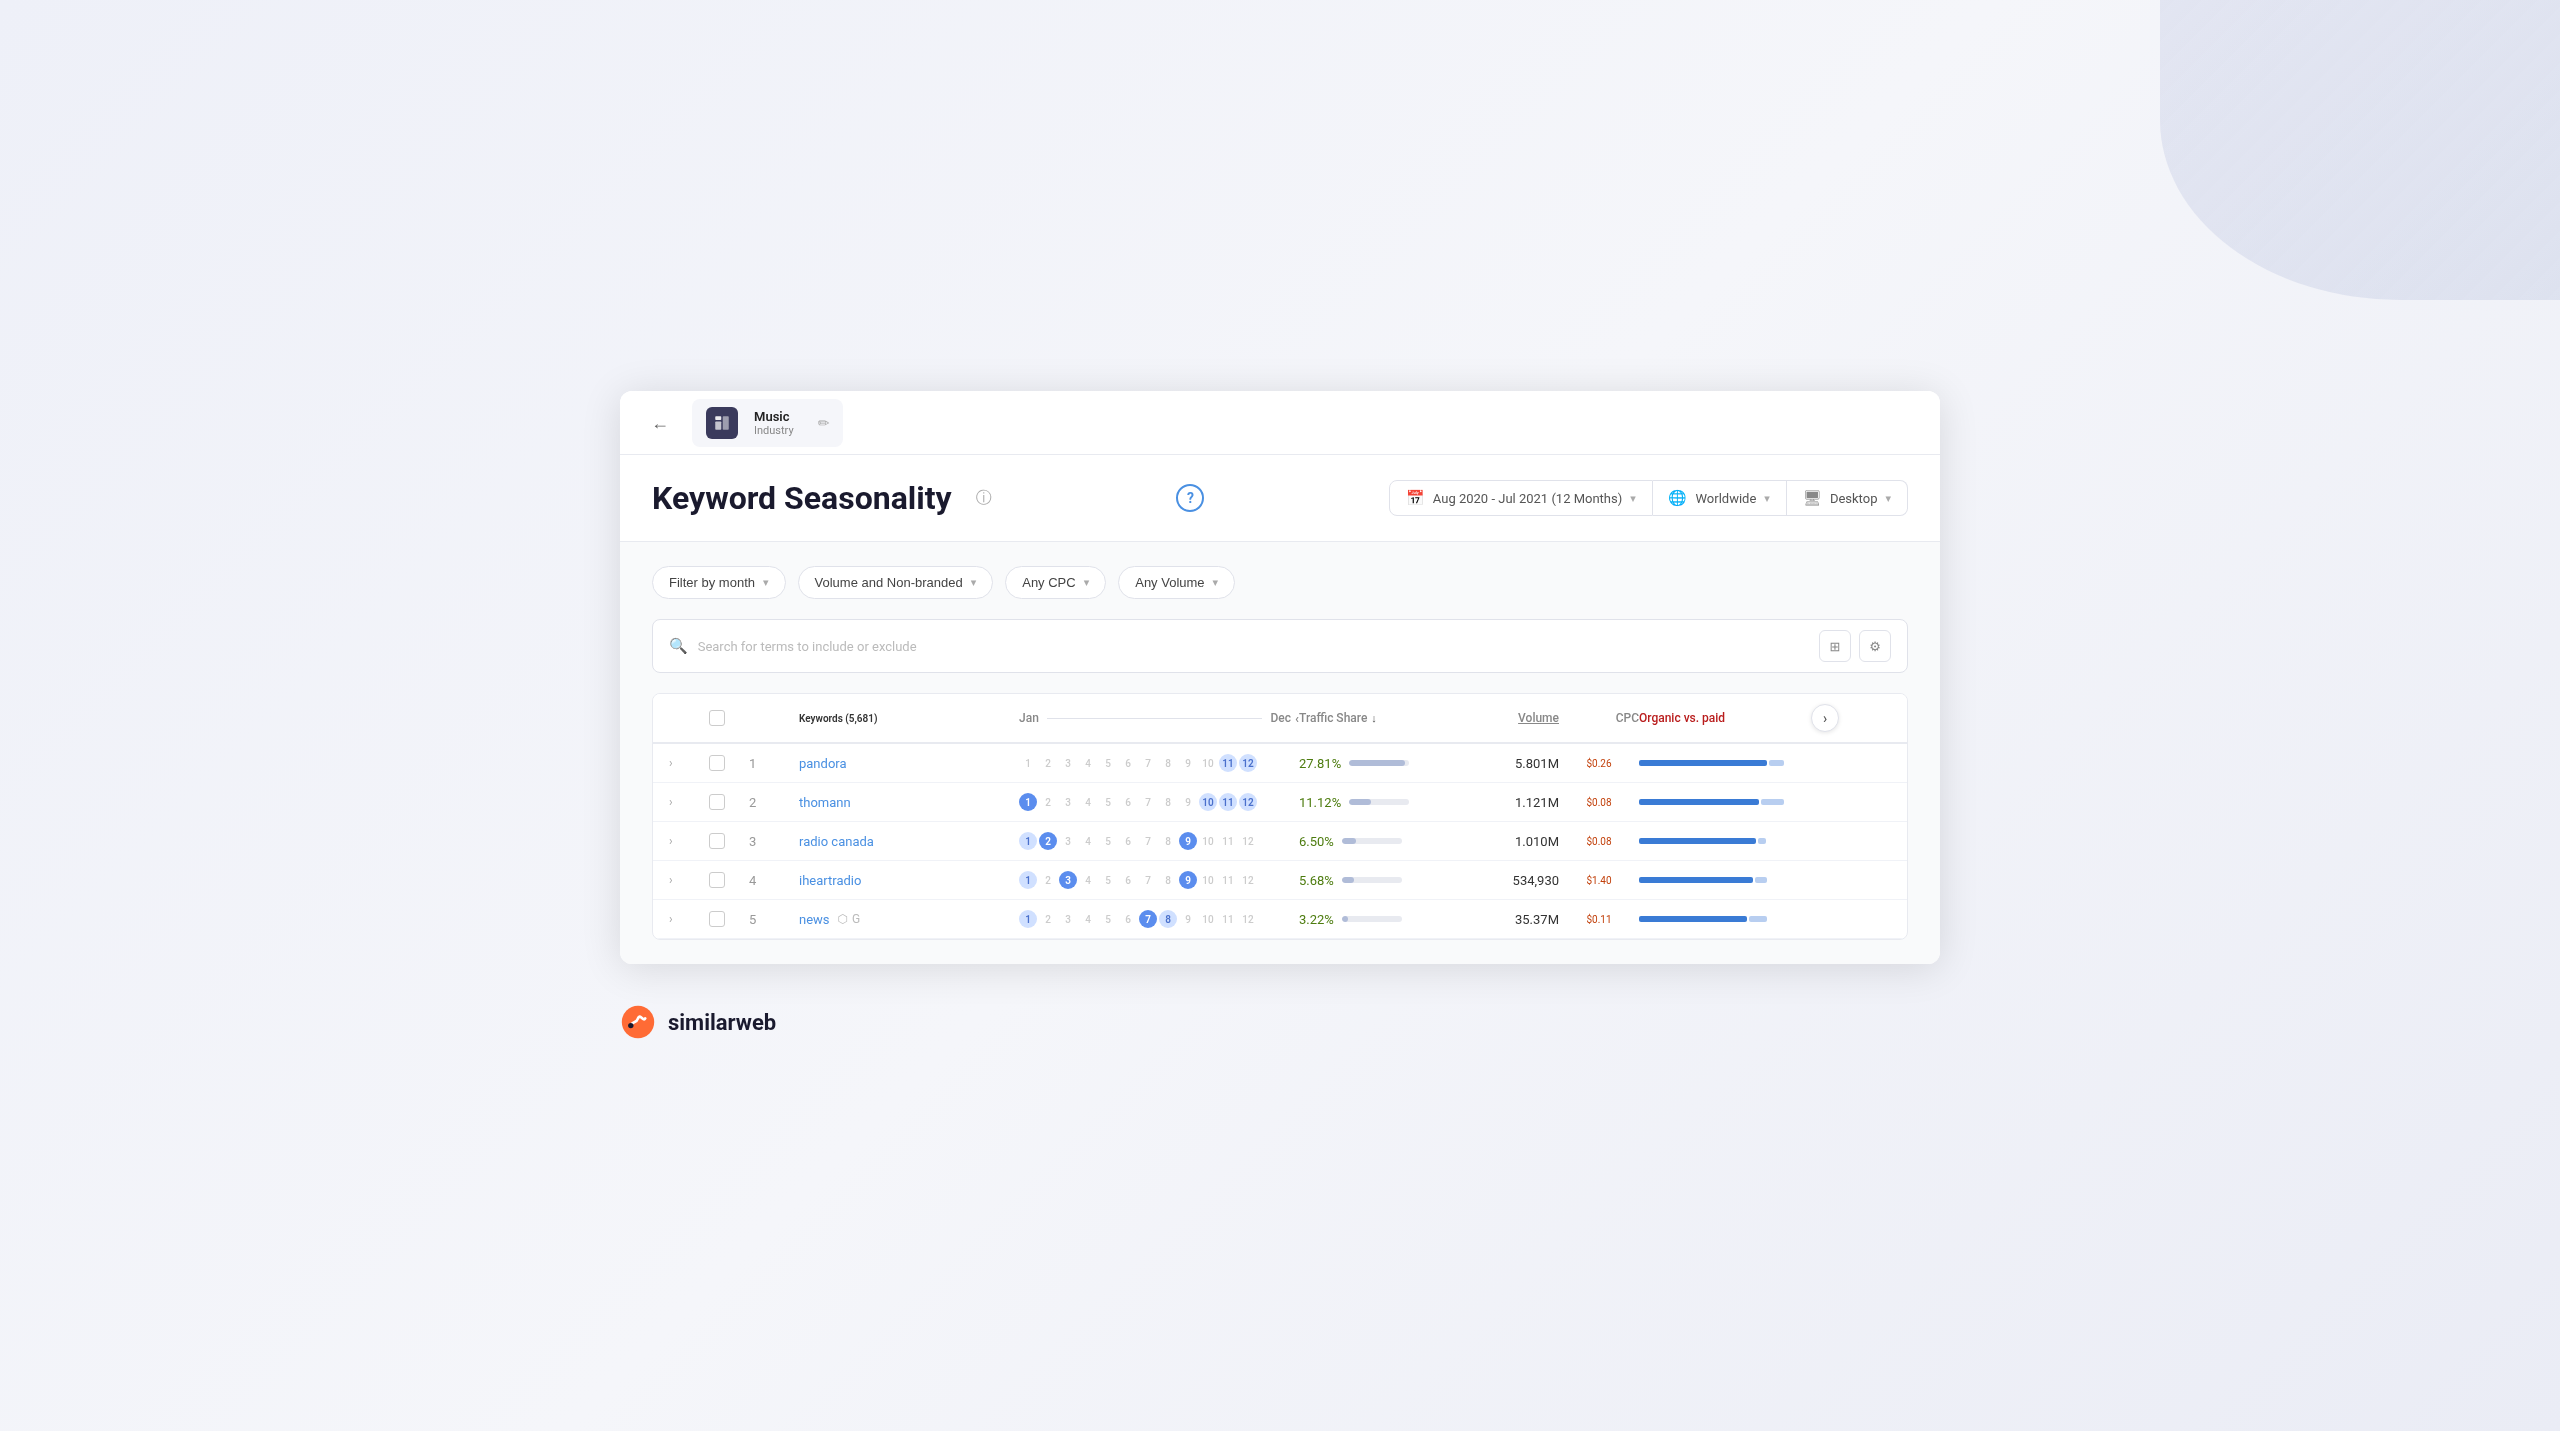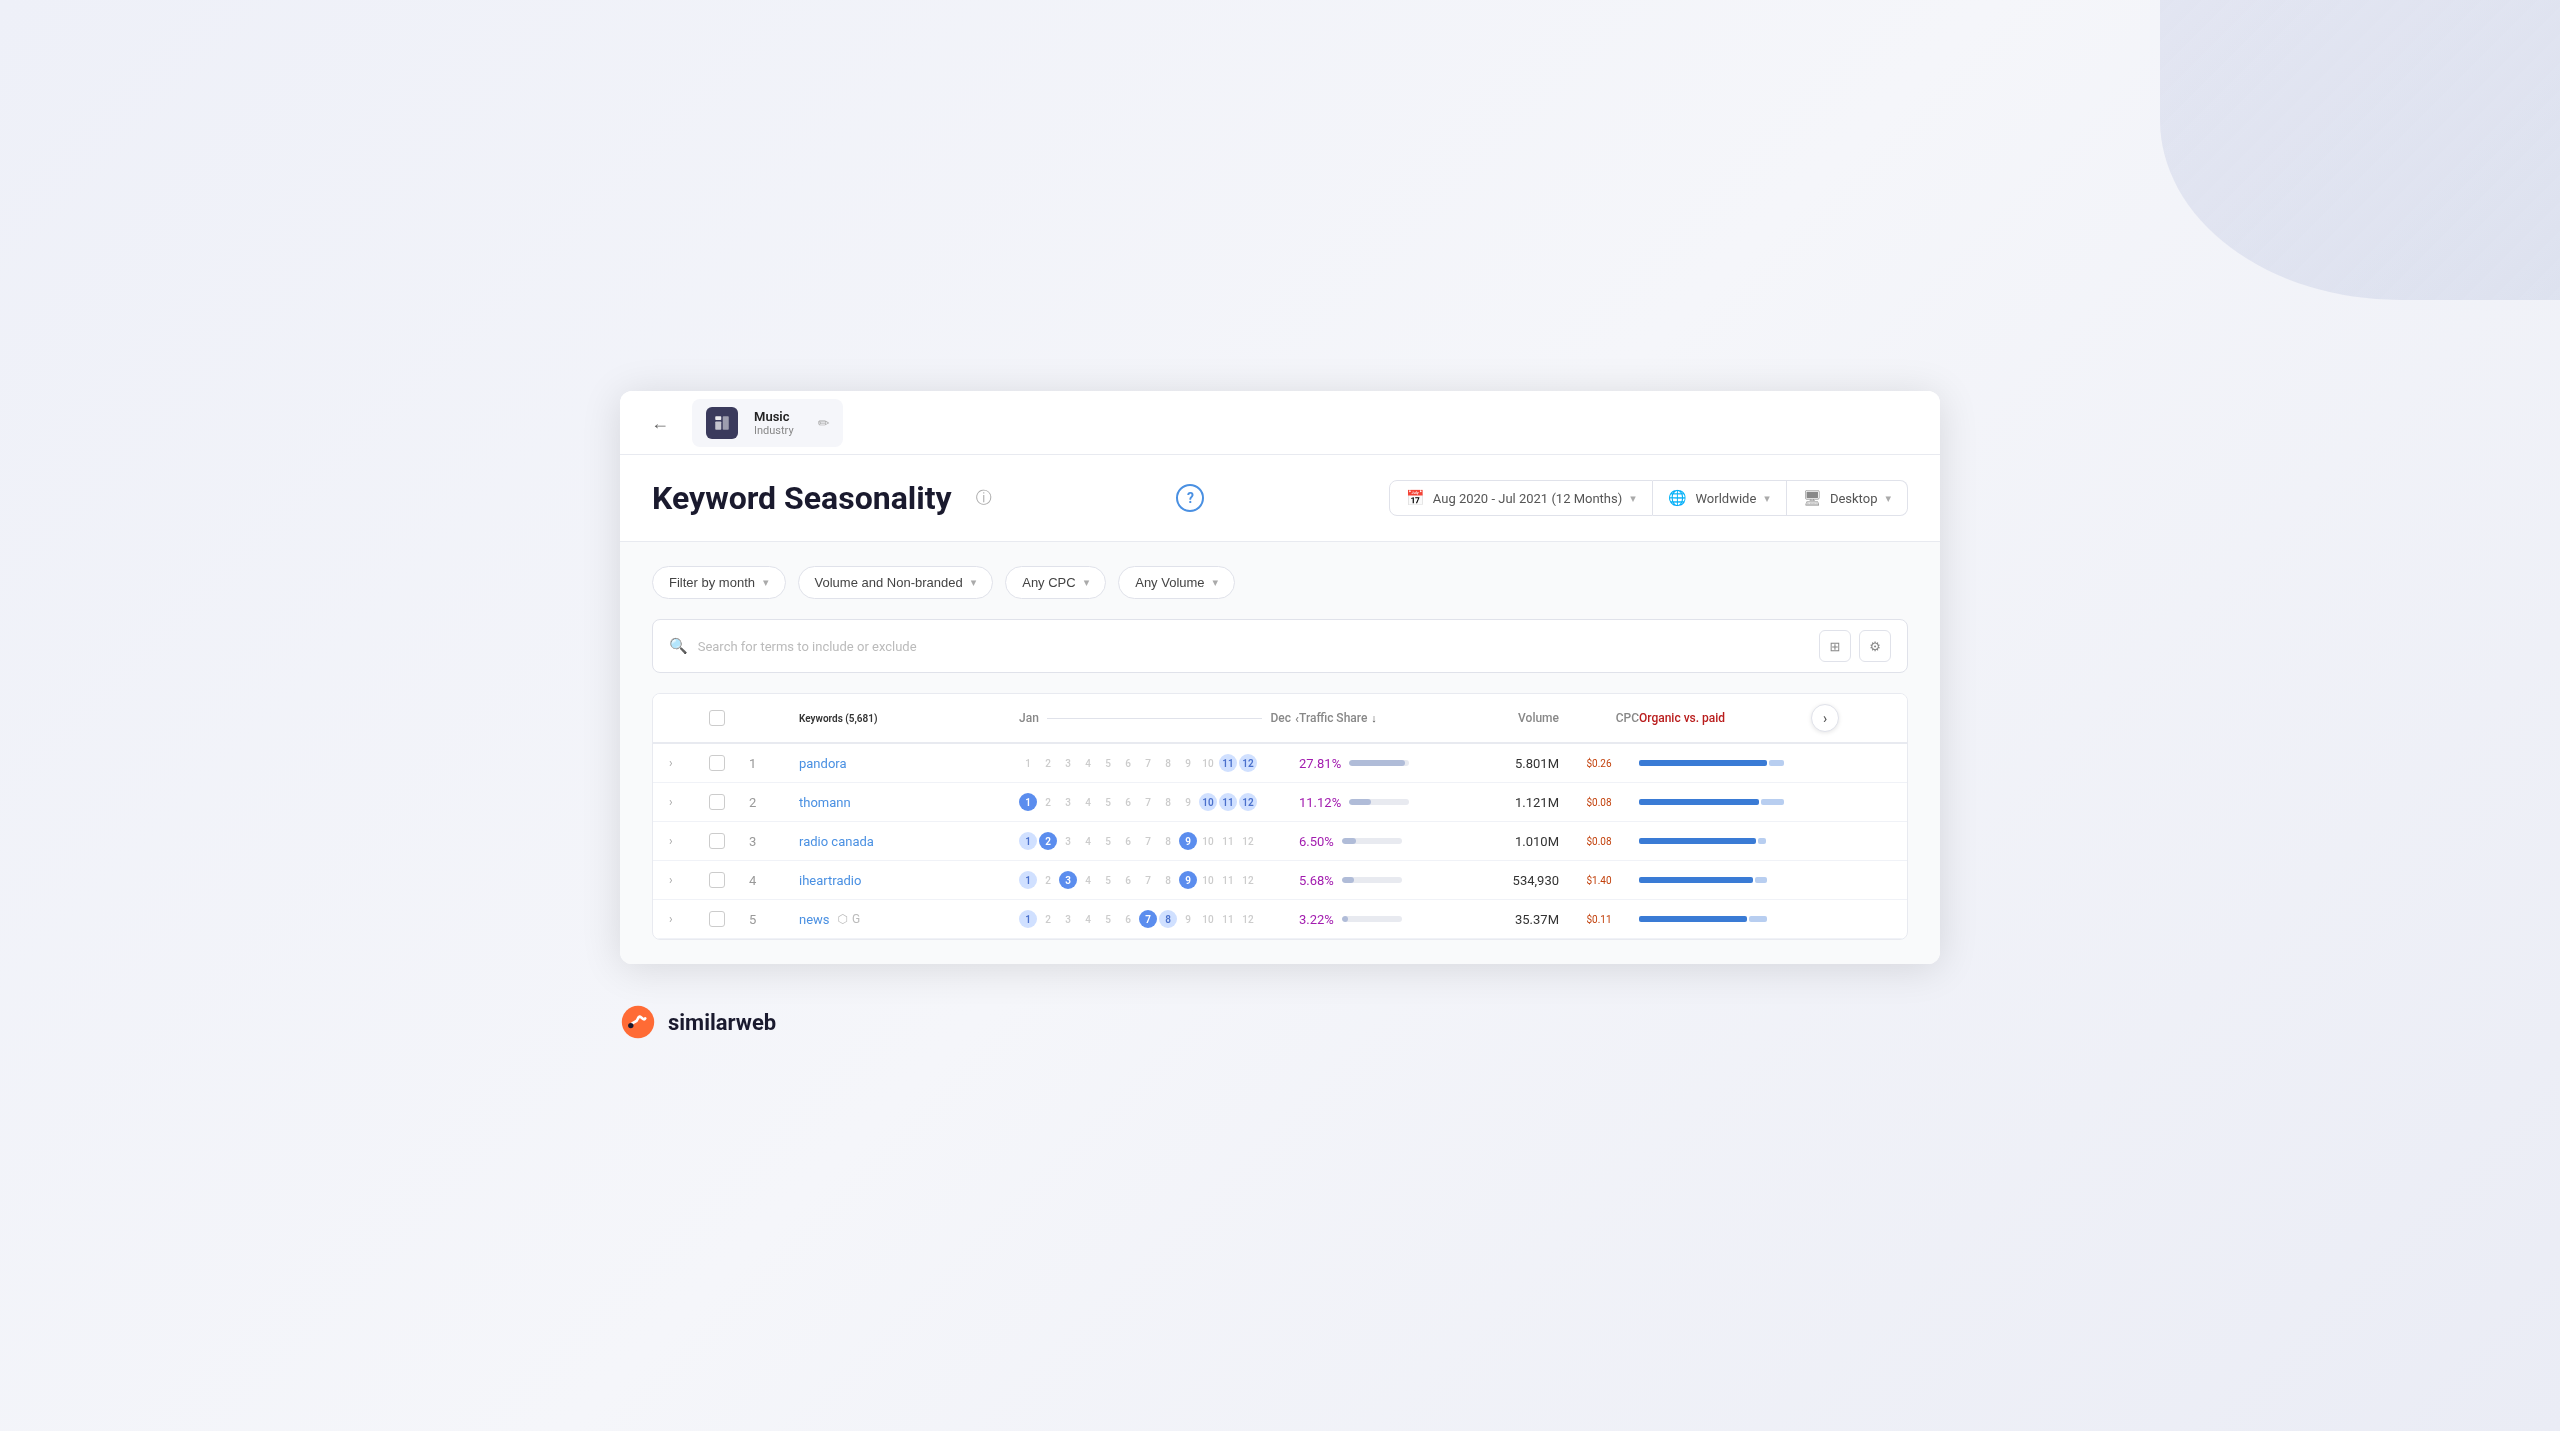--- a/index.html
+++ b/index.html
@@ -354,21 +354,21 @@
       color: #4a70cc;
       font-weight: 600;
     }
 
     
     .traffic-cell {
       display: flex;
       align-items: center;
       gap: 8px;
       font-size: 13px;
-      color: #a21caf;
+      color: #4d7c0f;
     }
 
     .traffic-bar-container {
       width: 60px;
       height: 6px;
       background: #e8eaf0;
       border-radius: 3px;
       overflow: hidden;
     }
 
@@ -559,21 +559,21 @@
           <div class="th-months">
             <span>Jan</span>
             <span style="flex:1; height:1px; background:#e0e2ea; margin: 0 8px;"></span>
             <span>Dec</span>
             <span style="margin-left:4px; cursor:pointer; color:#888; font-size:13px;">‹</span>
           </div>
           <div class="th-traffic">
             <span>Traffic Share</span>
             <span class="sort-arrow">↓</span>
           </div>
-          <div style="text-align:right; color:#888; font-size:12px;">Volume</div>
+          <div style="text-align:right; color:#888; font-size:12px;text-decoration:underline;">Volume</div>
           <div style="text-align:right; color:#888; font-size:12px;">CPC</div>
           <div style="display:flex; align-items:center; justify-content:space-between;">
             <span style="font-size:12px; color:#b91c1c;">Organic vs. paid</span>
             <div class="next-page-btn">›</div>
           </div>
           <div></div>
         </div>
 
         <div id="table-body">
             <div class="table-row">

